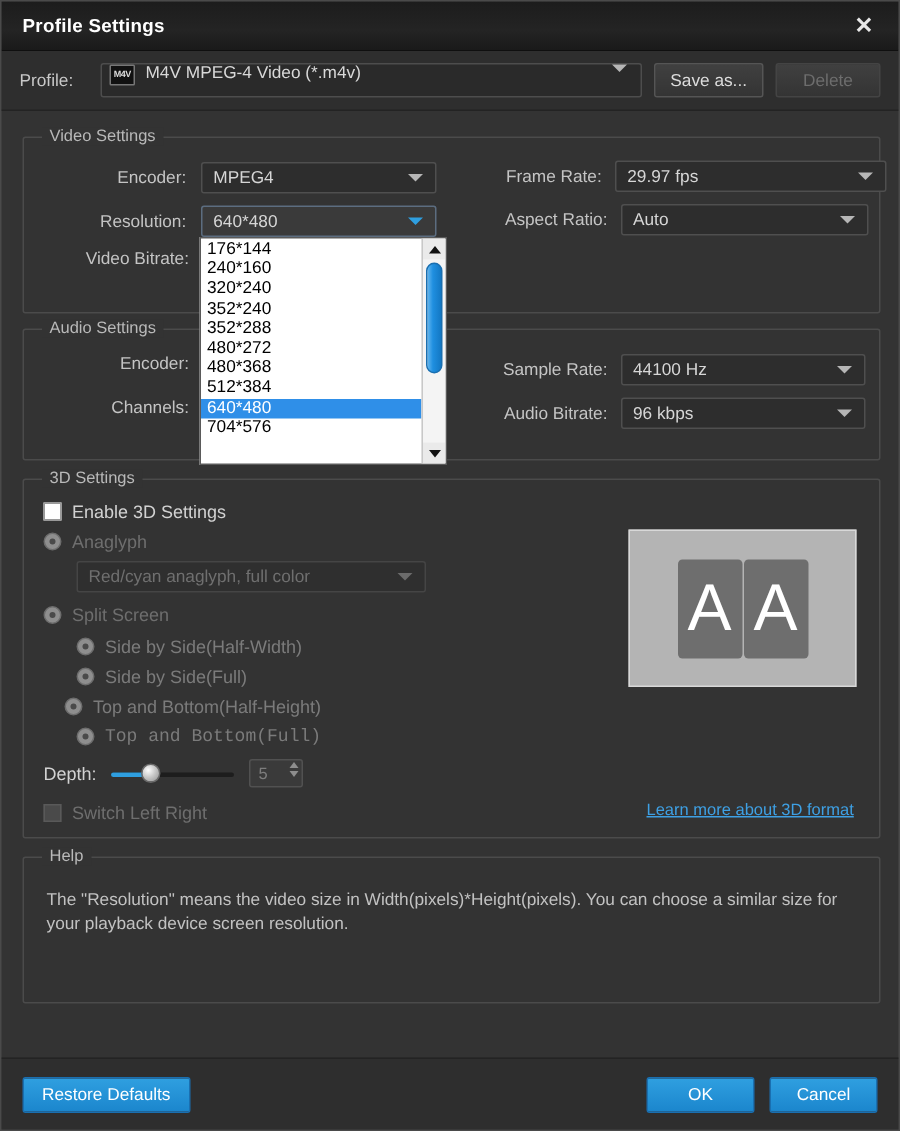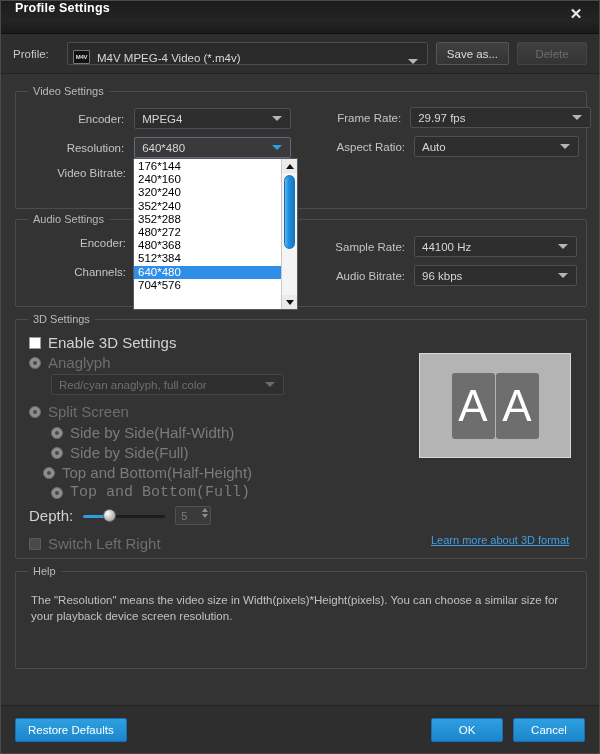--- a/index.html
+++ b/index.html
@@ -15,21 +15,21 @@
     background: #333333;
     border: 1px solid #4a4a4a;
     overflow: hidden;
   }
 
   
   .titlebar {
     height: 33px;
     background: linear-gradient(to bottom, #1c1c1c 0%, #242424 60%, #1a1a1a 100%);
     border-bottom: 1px solid #0f0f0f;
-    display: flex; 
+    display: flex; align-items: center;
     padding: 0 6px 0 14px;
   }
   .title-text {
     font-size: 12.5px; font-weight: bold; color: #ffffff;
     letter-spacing: .2px;
   }
   .titlebar-spacer { flex: 1; }
   .close-btn {
     width: 34px; height: 26px;
     display: flex; align-items: center; justify-content: center;
@@ -46,21 +46,21 @@
     padding: 0 12px;
     gap: 8px;
   }
   .profile-label { font-size: 11.5px; color: #c8c8c8; width: 46px; }
   .profile-select {
     flex: 1;
     height: 23px;
     background: #2a2a2a;
     border: 1px solid #4d4d4d;
     border-radius: 2px;
-    display: flex; align-items: flex-end;
+    display: flex; align-items: flex-start;
     padding: 0 4px 0 5px;
     cursor: pointer;
     position: relative;
   }
   .profile-icon {
     width: 17px; height: 14px;
     background: #111;
     border: 1px solid #777;
     border-radius: 1px;
     display: flex; align-items: center; justify-content: center;
@@ -192,21 +192,21 @@
     border: 1px solid #9a9a9a;
     flex-shrink: 0;
     position: relative;
   }
   .rb.dis { background: #8e8e8e; border-color: #6d6d6d; }
   .rb.dis::after {
     content: ""; position: absolute;
     left: 3px; top: 3px; width: 4px; height: 4px;
     border-radius: 50%; background: #4a4a4a;
   }
-  .ctl-label { font-size: 15px; color: #d2d2d2; white-space: nowrap; }
+  .ctl-label { font-size: 12px; color: #d2d2d2; white-space: nowrap; }
   .ctl-label.dis { color: #6e6e6e; }
   .ctl-label.dis2 { color: #7b7b7b; }
 
   
   .slider-wrap { position: relative; width: 82px; height: 14px; display:flex; align-items:center; }
   .sl-track {
     position: absolute; left: 0; right: 0; top: 6px;
     height: 3px; background: #1d1d1d; border-radius: 2px;
   }
   .sl-fill {

